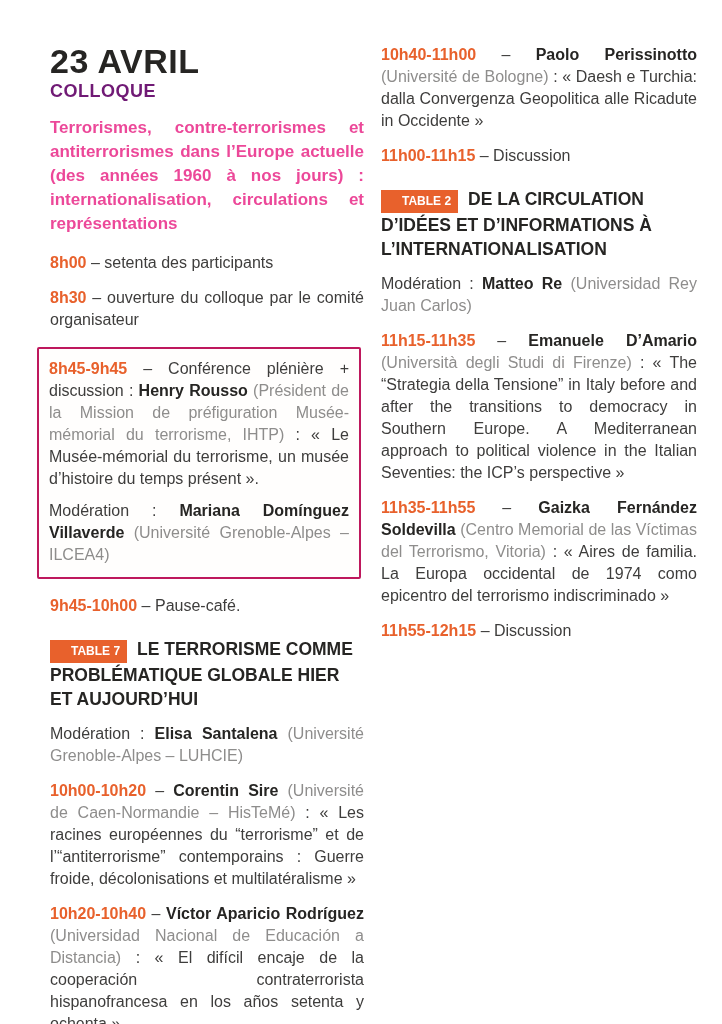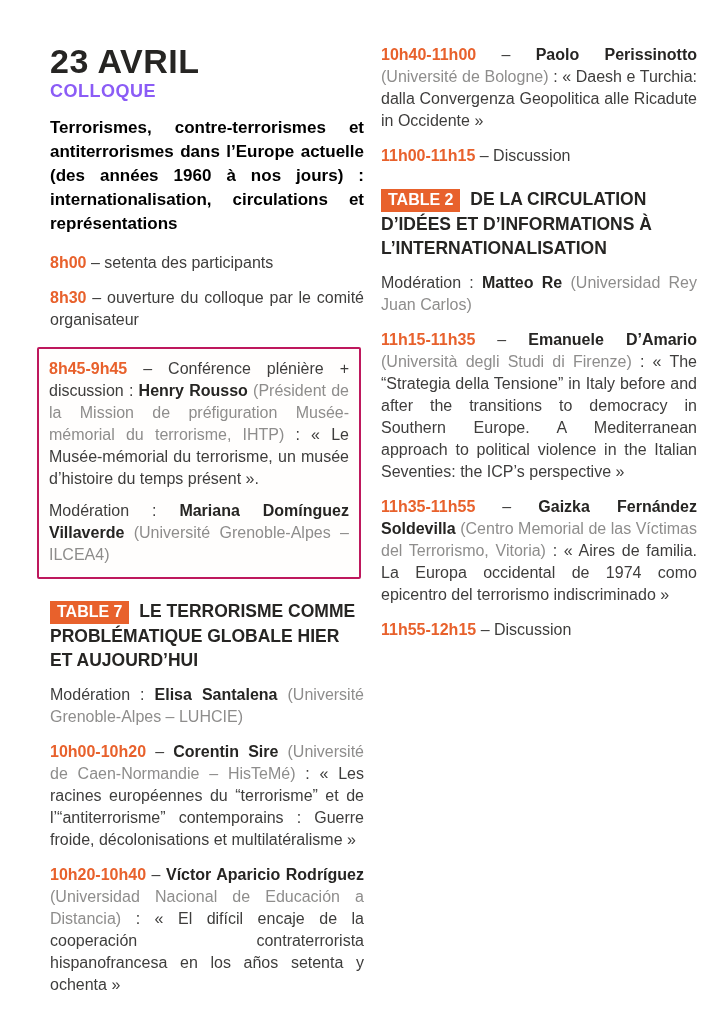--- a/index.html
+++ b/index.html
@@ -26,28 +26,28 @@
     font-weight:700;
     letter-spacing:0.5px;
     color:#262523;
   }
   .event-type{
     margin:2px 0 0 0;
     font-size:18px;
     line-height:22px;
     font-weight:700;
     letter-spacing:0.5px;
-    color:#8b5cf6;
+    color:#701a75;
   }
   .event-title{
     margin:14px 0 16px 0;
     font-size:17px;
     line-height:24px;
     font-weight:700;
-    color:#000000;
+    color:#ec4899;
     text-align:justify;
     hyphens:auto;
   }
 
   .entry{
     margin:0 0 13px 0;
     font-size:16px;
     line-height:22px;
     color:#3e3d3c;
     text-align:justify;
@@ -76,43 +76,44 @@
     line-height:24px;
     font-weight:700;
     color:#262523;
     text-align:left;
   }
   .badge{
     display:inline-block;
     background:#e8612c;
     color:#ffffff;
     font-weight:700;
-    font-size:16px;
+    font-size:12px;
     line-height:20px;
-    padding:1px 7px 2px 7px;
+    padding:1px 7px 2px 21px;
     margin-right:5px;
     vertical-align:baseline;
   }
 </style>
 </head>
 <body>
 
 <div class="page">
 
   <div class="col col-left">
     <h1 class="date-heading">23 AVRIL</h1>
     <div class="event-type">COLLOQUE</div>
     <p class="event-title">Terrorismes, contre-terrorismes et antiterrorismes dans l’Europe actuelle (des années 1960 à nos jours) : internationalisation, circulations et représentations</p>
     <div>
         <p class="entry"><span class="seg-time">8h00</span><span class="seg-plain"> – setenta des participants</span></p>
         <p class="entry"><span class="seg-time">8h30</span><span class="seg-plain"> – ouverture du colloque par le comité organisateur</span></p>
         <div class="plenary-box">
           <p class="entry"><span class="seg-time">8h45-9h45</span><span class="seg-plain"> – Conférence plénière + discussion : </span><span class="seg-bold">Henry Rousso</span><span class="seg-gray"> (Président de la Mission de préfiguration Musée-mémorial du terrorisme, IHTP)</span><span class="seg-plain"> : « Le Musée-mémorial du terrorisme, un musée d’histoire du temps présent ».</span></p>
           <p class="entry"><span class="seg-plain">Modération : </span><span class="seg-bold">Mariana Domínguez Villaverde</span><span class="seg-gray"> (Université Grenoble-Alpes – ILCEA4)</span></p>
         </div>
+        <p class="entry"><span class="seg-time">9h45-10h00</span><span class="seg-plain"> – Pause-café.</span></p>
         <p class="section-heading"><span class="badge">TABLE 7</span><span> LE TERRORISME COMME PROBLÉMATIQUE GLOBALE HIER ET AUJOURD’HUI</span></p>
         <p class="entry"><span class="seg-plain">Modération : </span><span class="seg-bold">Elisa Santalena</span><span class="seg-gray"> (Université Grenoble-Alpes – LUHCIE)</span></p>
         <p class="entry"><span class="seg-time">10h00-10h20</span><span class="seg-plain"> – </span><span class="seg-bold">Corentin Sire</span><span class="seg-gray"> (Université de Caen-Normandie – HisTeMé)</span><span class="seg-plain"> : « Les racines européennes du “terrorisme” et de l’“antiterrorisme” contemporains : Guerre froide, décolonisations et multilatéralisme »</span></p>
         <p class="entry"><span class="seg-time">10h20-10h40</span><span class="seg-plain"> – </span><span class="seg-bold">Víctor Aparicio Rodríguez</span><span class="seg-gray"> (Universidad Nacional de Educación a Distancia)</span><span class="seg-plain"> : « El difícil encaje de la cooperación contraterrorista hispanofrancesa en los años setenta y ochenta »</span></p>
       </div>
   </div>
 
   <div class="col col-right">
     <div>
         <p class="entry"><span class="seg-time">10h40-11h00</span><span class="seg-plain"> – </span><span class="seg-bold">Paolo Perissinotto</span><span class="seg-gray"> (Université de Bologne)</span><span class="seg-plain"> : « Daesh e Turchia: dalla Convergenza Geopolitica alle Ricadute in Occidente »</span></p>

